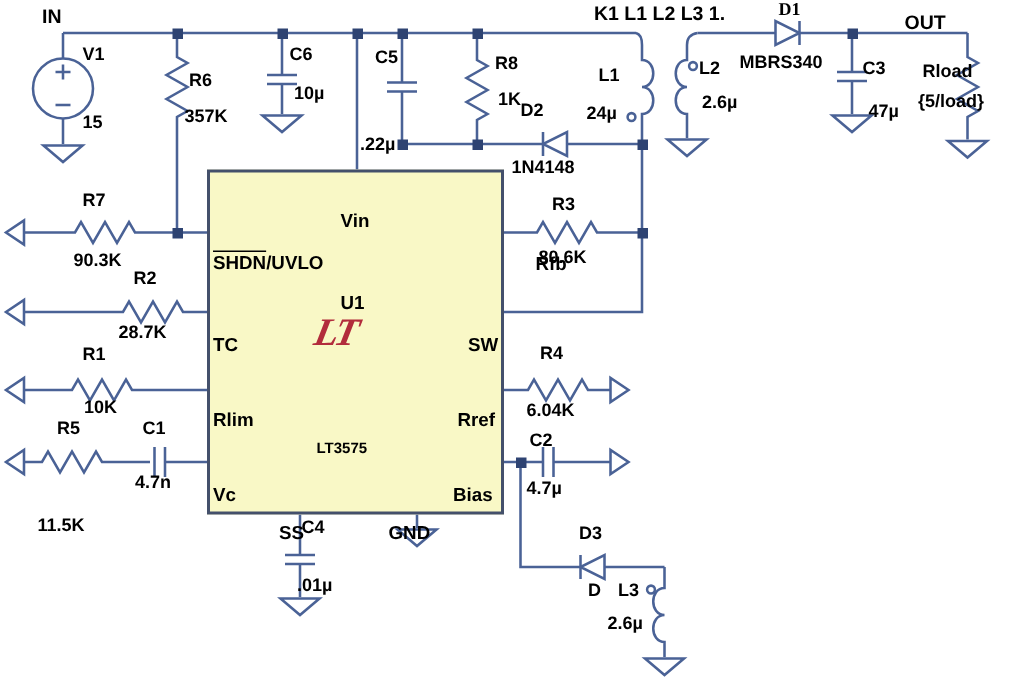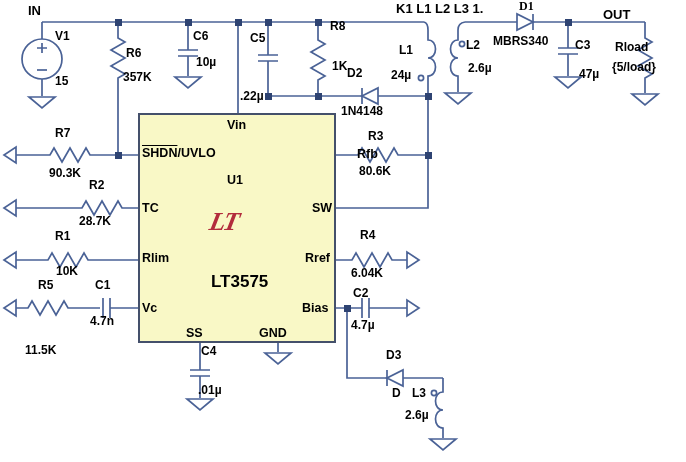--- a/index.html
+++ b/index.html
@@ -4,21 +4,21 @@
 <style>
   html,body{margin:0;padding:0;background:#fff;}
   #canvas{position:relative;width:686px;height:462px;background:#ffffff;overflow:hidden;
           font-family:"Liberation Sans",sans-serif;}
   #wires{position:absolute;left:0;top:0;}
   .lbl{position:absolute;font:bold 12px "Liberation Sans",sans-serif;color:#000;
        white-space:nowrap;line-height:13px;}
   .big{font-size:13px;}
   .ic{position:absolute;left:138px;top:113px;width:198px;height:230px;
       background:#F9F8C6;border:2px solid #44506B;box-sizing:border-box;}
-  .pin{position:absolute;font:bold 12.5px "Liberation Sans",sans-serif;color:#000;white-space:nowrap;}
+  .pin{position:absolute;font:bold 12.5px "Liberation Sans",sans-serif;color:#000;white-space:nowrap;margin-top:22px;}
   .ov{text-decoration:overline;}
   .logo{position:absolute;left:210px;top:207px;font:italic bold 26px "Liberation Serif",serif;
         color:#B22C3C;transform:skewX(-12deg);letter-spacing:-2px;}
 </style>
 </head>
 <body>
 
 <div id="canvas">
 
   <svg id="wires" width="686" height="462" viewBox="0 0 686 462">
@@ -211,21 +211,21 @@
 
   <div class="ic"></div>
   <span class="pin" style="left:227px;top:118px;">Vin</span>
   <span class="pin" style="left:142px;top:146px;"><span class="ov">SHDN</span><span>/UVLO</span></span>
   <span class="pin" style="left:227px;top:173px;">U1</span>
   <span class="pin" style="left:142px;top:201px;">TC</span>
   <span class="pin" style="left:309px;top:147px;padding-left:48px;">Rfb</span>
   <span class="pin" style="left:312px;top:201px;">SW</span>
   <span class="pin" style="left:142px;top:251px;">Rlim</span>
   <span class="pin" style="left:305px;top:251px;">Rref</span>
-  <span class="pin" style="left:211px;top:272px;font-size:17px;">LT3575</span>
+  <span class="pin" style="left:211px;top:272px;font-size:10px;">LT3575</span>
   <span class="pin" style="left:142px;top:301px;">Vc</span>
   <span class="pin" style="left:302px;top:301px;">Bias</span>
   <span class="pin" style="left:186px;top:326px;">SS</span>
   <span class="pin" style="left:259px;top:326px;">GND</span>
   <span class="logo">LT</span>
 
   <span class="lbl big" style="left:28px;top:4px;">IN</span>
   <span class="lbl big" style="left:603px;top:8px;">OUT</span>
   <span class="lbl big" style="left:396px;top:2px;">K1 L1 L2 L3 1.</span>
 
@@ -234,21 +234,21 @@
 
   <span class="lbl" style="left:126px;top:47px;">R6</span>
   <span class="lbl" style="left:123px;top:71px;">357K</span>
 
   <span class="lbl" style="left:193px;top:30px;">C6</span>
   <span class="lbl" style="left:196px;top:56px;">10µ</span>
 
   <span class="lbl" style="left:250px;top:32px;">C5</span>
   <span class="lbl" style="left:240px;top:62px;margin-top:28px;">.22µ</span>
 
-  <span class="lbl" style="left:330px;top:20px;">R8</span>
+  <span class="lbl" style="left:330px;top:36px;">R8</span>
   <span class="lbl" style="left:332px;top:60px;">1K</span>
 
   <span class="lbl" style="left:347px;top:67px;">D2</span>
   <span class="lbl" style="left:341px;top:105px;">1N4148</span>
 
   <span class="lbl" style="left:399px;top:44px;">L1</span>
   <span class="lbl" style="left:391px;top:69px;">24µ</span>
 
   <span class="lbl" style="left:466px;top:39px;">L2</span>
   <span class="lbl" style="left:468px;top:62px;">2.6µ</span>

